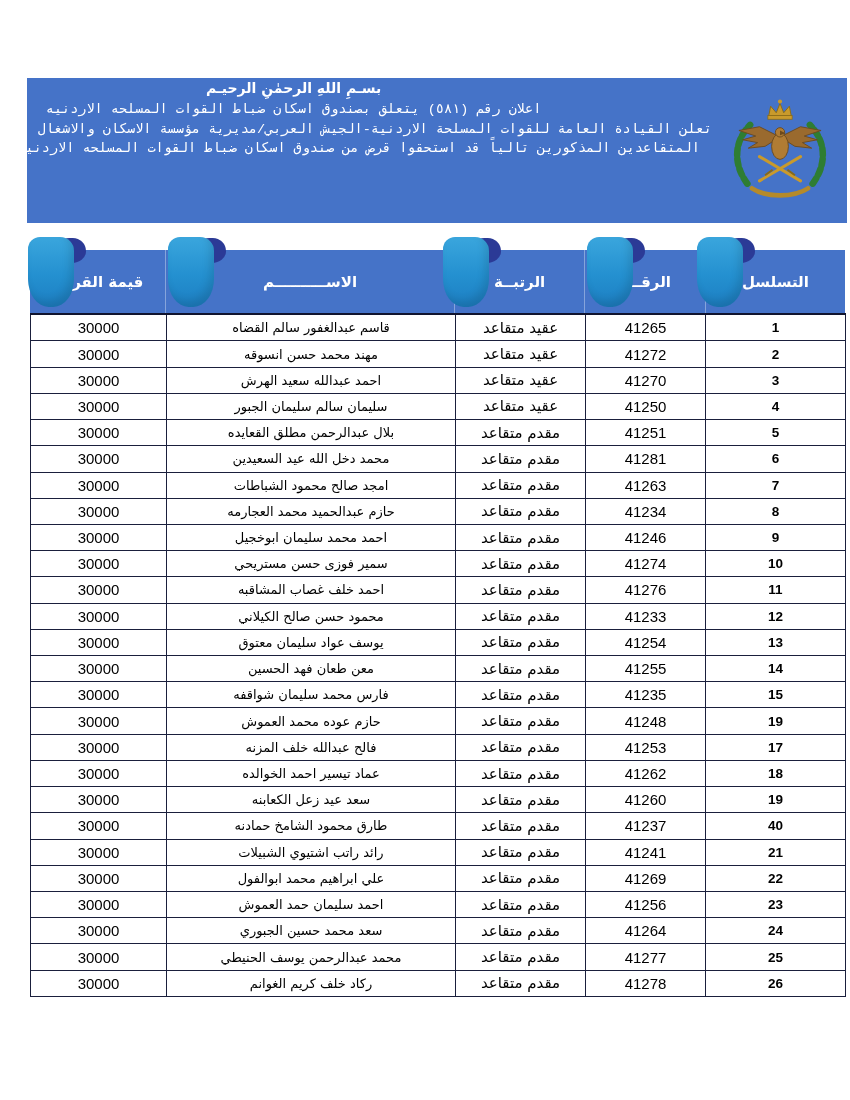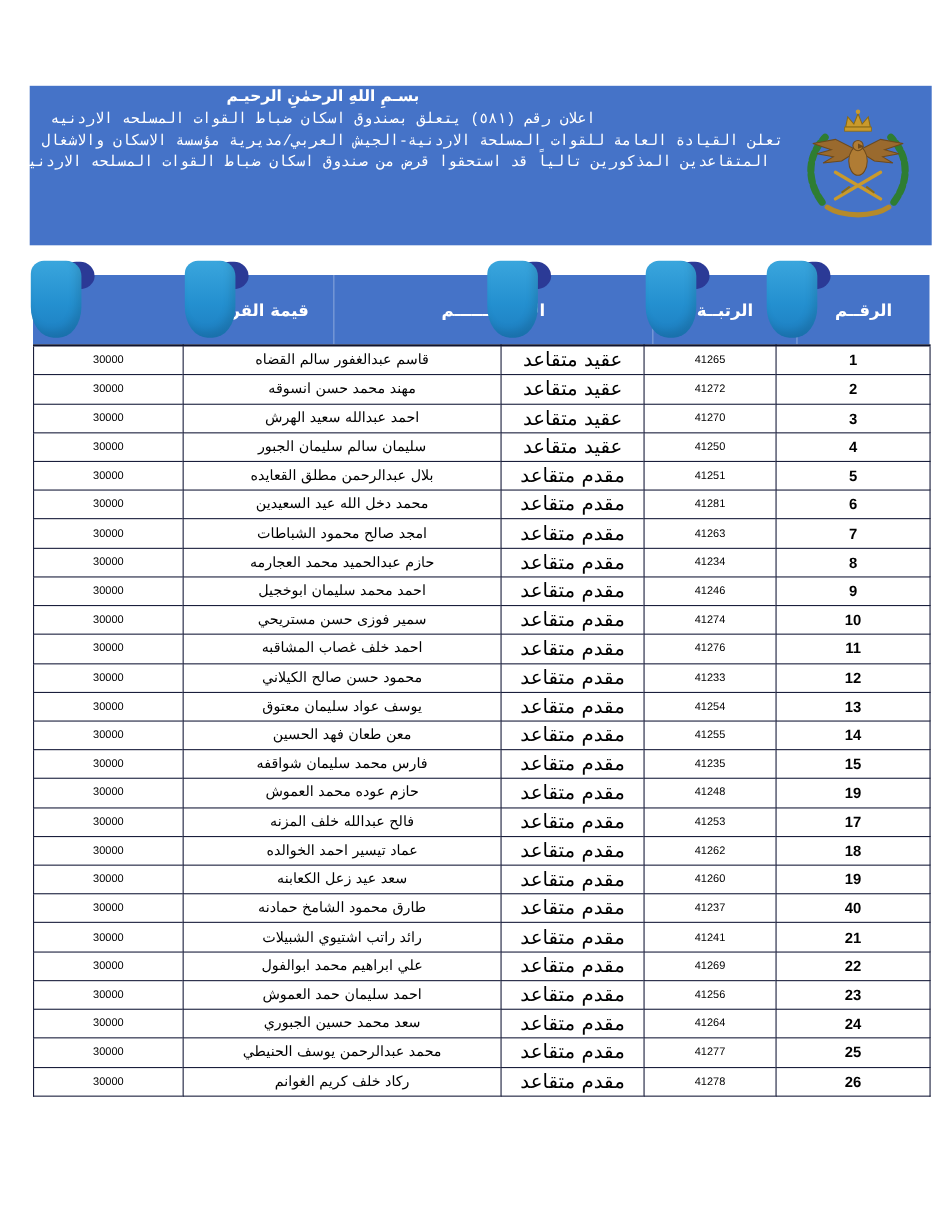--- a/index.html
+++ b/index.html
@@ -48,22 +48,22 @@
     position:absolute;left:30px;top:313px;width:815px;height:684px;
     border-collapse:collapse;table-layout:fixed;direction:rtl;z-index:2;
     border-top:2px solid #10142e;
   }
   table.data td{
     border:1.5px solid #1a1f3c;text-align:center;vertical-align:middle;
     padding:0;color:#000000;background:#ffffff;overflow:hidden;
   }
   td.serial-cell{background:#4573c8;color:#ffffff;font-weight:bold;font-size:13.5px;
     font-family:"Liberation Sans",sans-serif;}
-  td.number-cell,td.loan-cell{font-size:10px;font-family:"Liberation Sans",sans-serif;margin-left:39px;}
-  td.rank-cell{font-size:18px;}
+  td.number-cell,td.loan-cell{font-size:15px;font-family:"Liberation Sans",sans-serif;margin-left:39px;}
+  td.rank-cell{font-size:15px;}
   td.name-cell{font-size:13px;}
 </style>
 </head>
 <body>
 
 <div class="banner">
   <div class="emblem-wrap">
     <svg width="112" height="112" viewBox="0 0 120 120">
 
       <path d="M25,95 C10,75 10,50 28,32" fill="none" stroke="#2e7d32" stroke-width="7" stroke-dasharray="7 4" stroke-linecap="round"></path>
@@ -114,20 +114,21 @@
 <div class="pill pill-4">
     <div class="curl"></div>
     <div class="tongue"></div>
   </div>
 <div class="pill pill-5">
     <div class="curl"></div>
     <div class="tongue"></div>
   </div>
 
 <div class="thead-bar">
+  <div class="thead-cell hc-serial">التسلسل</div>
   <div class="thead-cell hc-number">الرقــم</div>
   <div class="thead-cell hc-rank">الرتبــة</div>
   <div class="thead-cell hc-name">الاســــــــــم</div>
   <div class="thead-cell hc-loan">قيمة القرض</div>
 </div>
 
 <table class="data">
   <colgroup>
     <col style="width:140px">
       <col style="width:120px">

